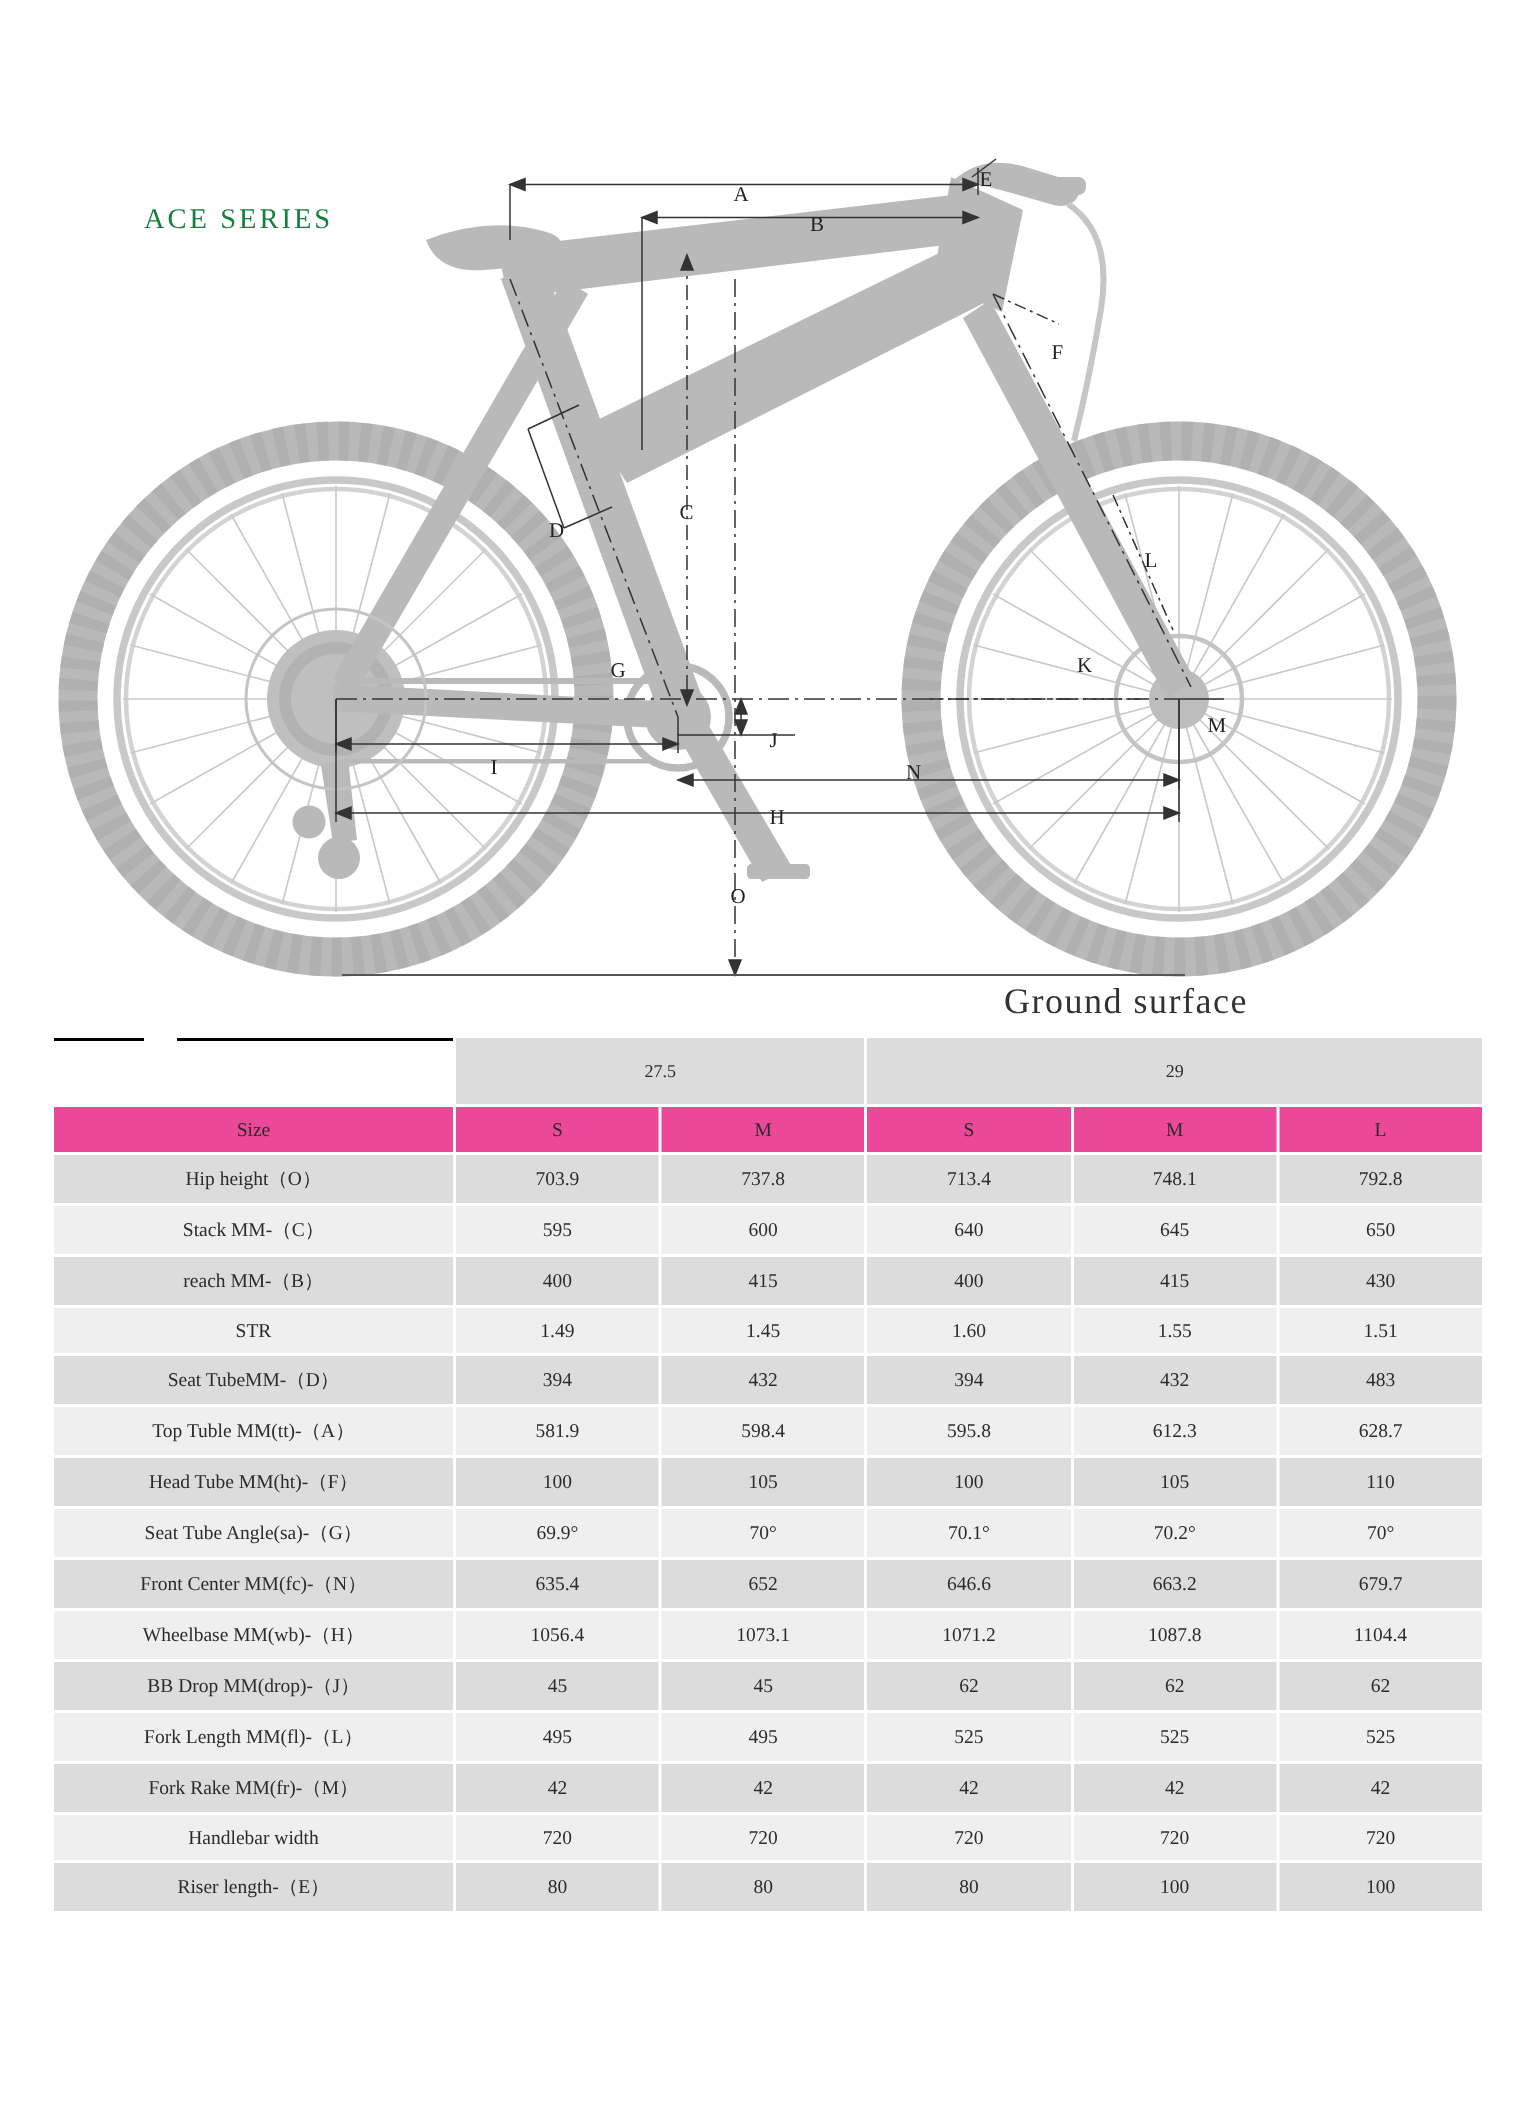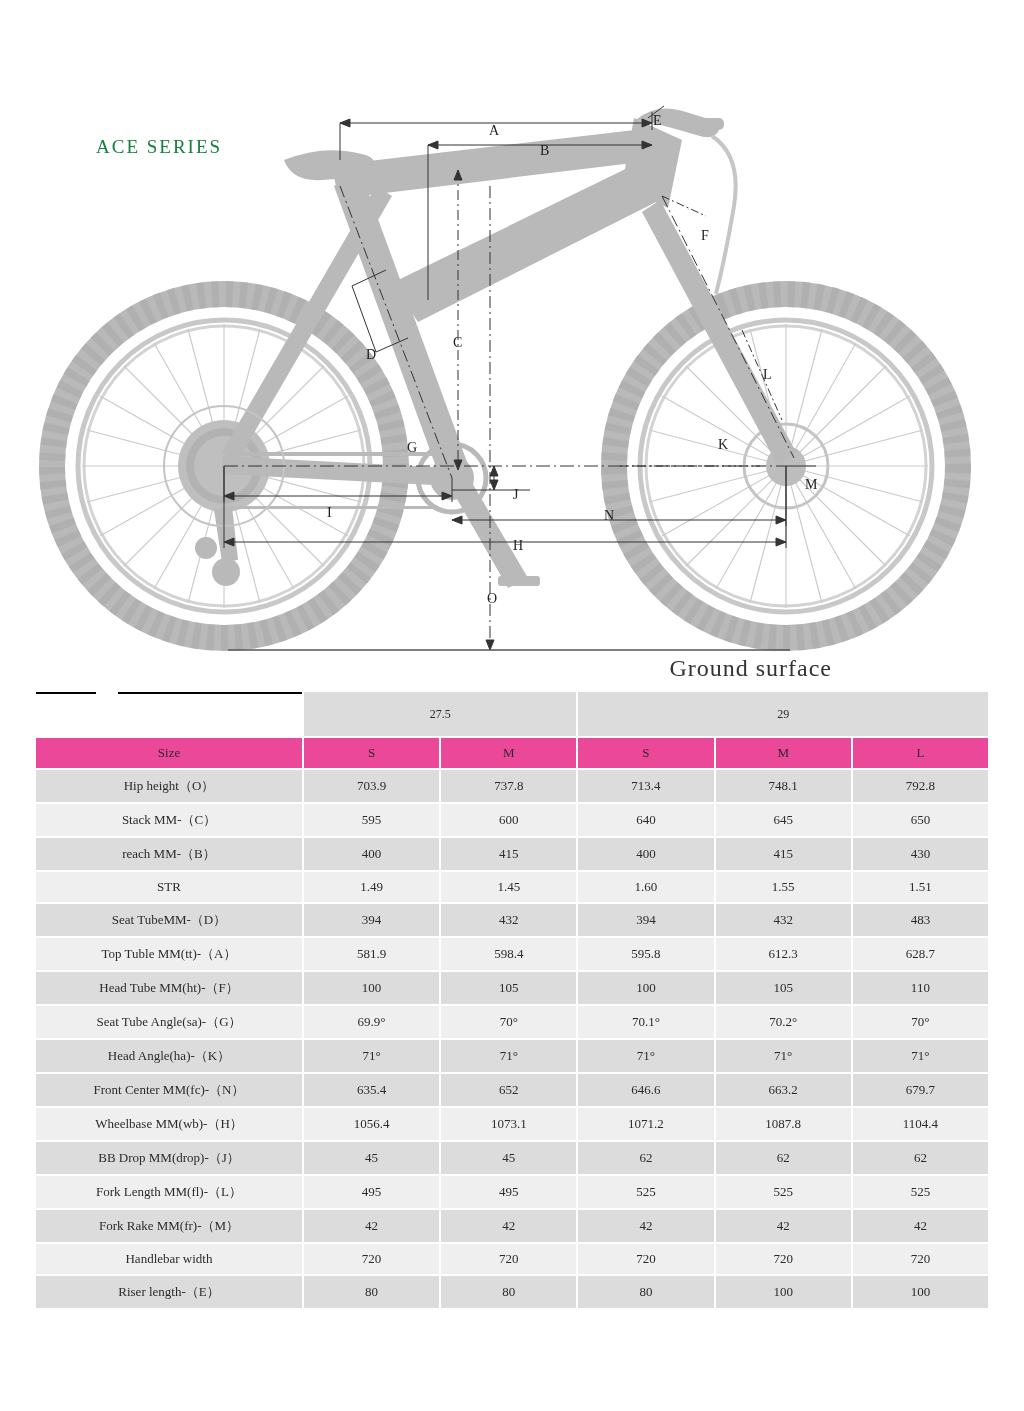--- a/index.html
+++ b/index.html
@@ -368,28 +368,20 @@
       </tr>
       <tr>
         <td class="cell-light rowlabel">Seat Tube Angle(sa)-（G）</td>
         <td class="cell-light">69.9°</td>
         <td class="cell-light">70°</td>
         <td class="cell-light">70.1°</td>
         <td class="cell-light">70.2°</td>
         <td class="cell-light">70°</td>
       </tr>
       <tr>
-        <td class="cell-gray rowlabel">Head Angle(ha)-（K）</td>
-        <td class="cell-gray">71°</td>
-        <td class="cell-gray">71°</td>
-        <td class="cell-gray">71°</td>
-        <td class="cell-gray">71°</td>
-        <td class="cell-gray">71°</td>
-      </tr>
-      <tr>
         <td class="cell-gray rowlabel">Front Center MM(fc)-（N）</td>
         <td class="cell-gray">635.4</td>
         <td class="cell-gray">652</td>
         <td class="cell-gray">646.6</td>
         <td class="cell-gray">663.2</td>
         <td class="cell-gray">679.7</td>
       </tr>
       <tr>
         <td class="cell-light rowlabel">Wheelbase MM(wb)-（H）</td>
         <td class="cell-light">1056.4</td>

